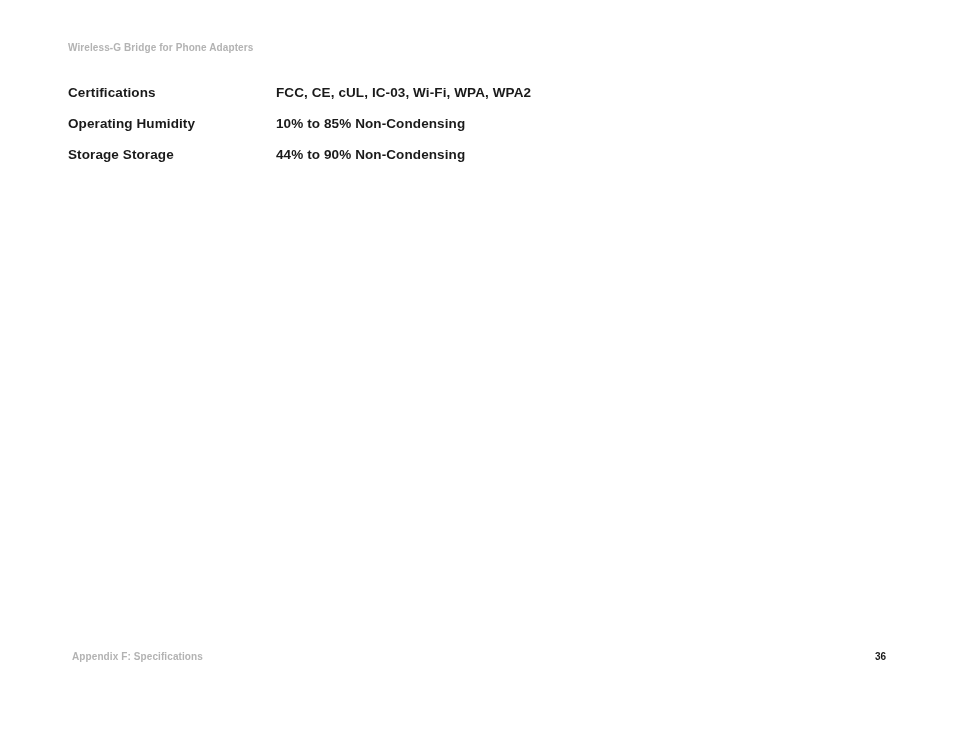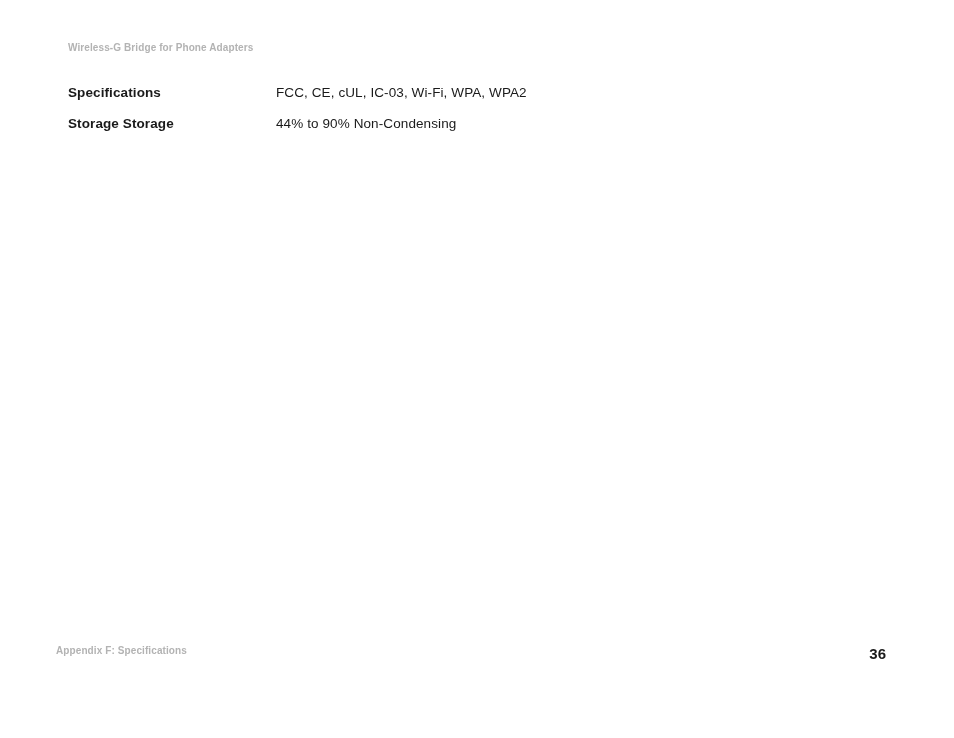--- a/index.html
+++ b/index.html
@@ -39,57 +39,61 @@
       font-weight: bold;
       color: #1a1a1a;
       padding: 8px 0;
       width: 208px;
       vertical-align: top;
       letter-spacing: 0.1px;
     }
     .spec-value {
       display: table-cell;
       font-size: 13.5px;
-      font-weight: normal;
+      font-weight: bold;
       color: #1a1a1a;
       padding: 8px 0;
       vertical-align: top;
       letter-spacing: 0.1px;
     }
     .footer {
       position: absolute;
       bottom: 76px;
-      left: 56px;
+      left: 72px;
       right: 68px;
       display: flex;
       justify-content: space-between;
-      align-items: flex-start;
+      align-items: flex-end;
     }
     .footer-label {
       font-size: 10px;
       font-weight: bold;
       color: #b3b3b3;
       letter-spacing: 0.1px;
     }
     .page-number {
-      font-size: 15px;
+      font-size: 10px;
       font-weight: bold;
       color: #1a1a1a;
     }
   </style>
 </head>
 <body>
 
 <div class="page">
   <div class="header">Wireless-G Bridge for Phone Adapters</div>
 
   <div class="spec-table">
     <div class="spec-row">
-      <div class="spec-label">Specifications</div>
+      <div class="spec-label">Certifications</div>
       <div class="spec-value">FCC, CE, cUL, IC-03, Wi-Fi, WPA, WPA2</div>
+    </div>
+    <div class="spec-row">
+      <div class="spec-label">Operating Humidity</div>
+      <div class="spec-value">10% to 85% Non-Condensing</div>
     </div>
     <div class="spec-row">
       <div class="spec-label">Storage Storage</div>
       <div class="spec-value">44% to 90% Non-Condensing</div>
     </div>
   </div>
 
   <div class="footer">
     <div class="footer-label">Appendix F: Specifications</div>
     <div class="page-number">36</div>

